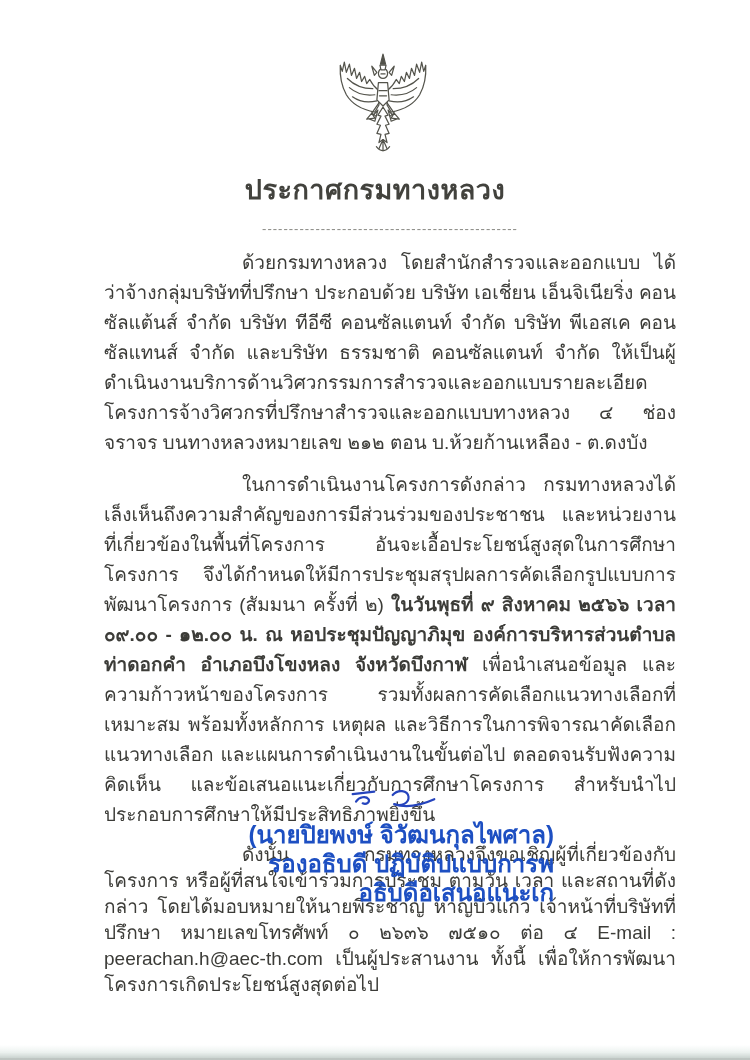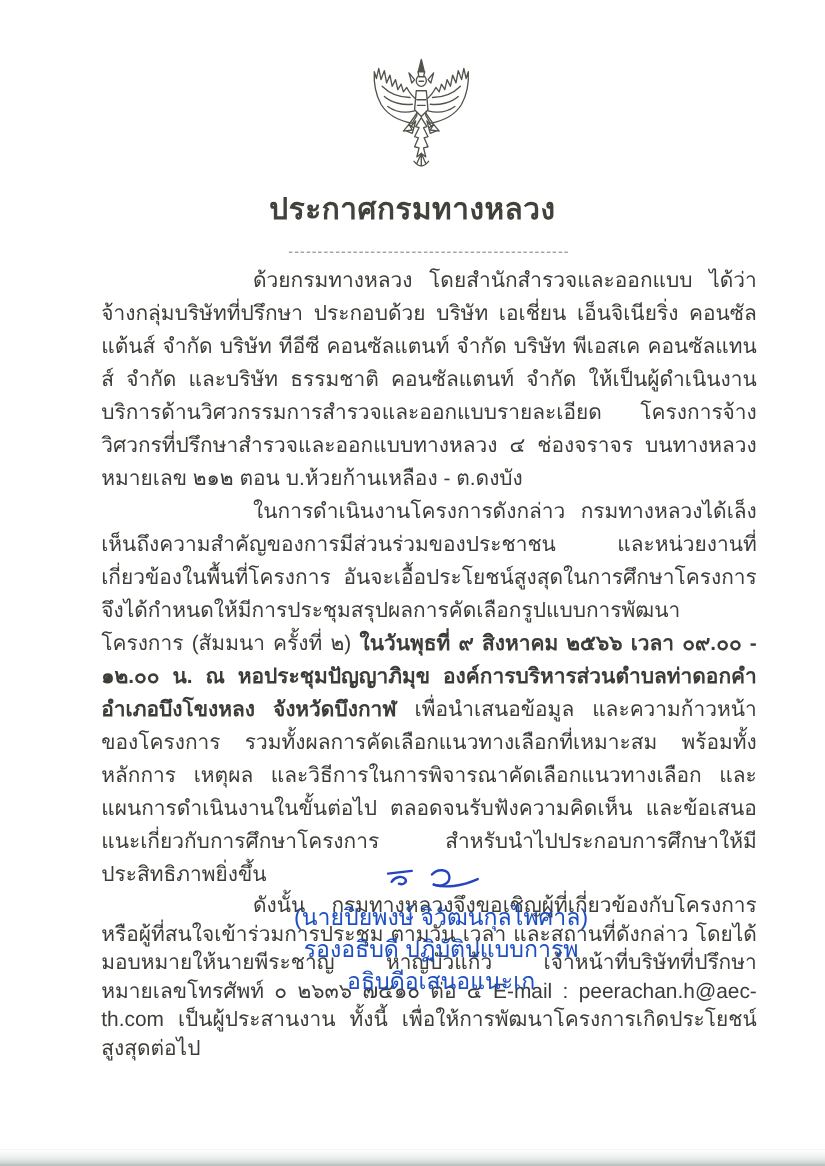--- a/index.html
+++ b/index.html
@@ -15,26 +15,26 @@
   .content{
     position:absolute;top:221px;left:92px;width:596px;
     font-size:19px;line-height:30px;text-align:justify;overflow-wrap:break-word;
   }
   .subject{margin:0;}
   .subj-label{display:inline-block;width:68px;text-align:left;}
   .separator{
     text-align:center;font-size:13px;line-height:14px;letter-spacing:1px;
     color:#8a8a85;margin:1px 0 5px 0;text-indent:0;
   }
-  .para{margin:0;text-indent:138px;}
+  .para{margin:12px;text-indent:138px;}
   .para3{line-height:26px;}
   .bold{font-weight:bold;}
   .sig-block{
-    position:absolute;top:783px;left:248px;width:306px;text-align:center;
-    color:#1d4fc2;font-weight:normal;font-size:21px;line-height:29px;
+    position:absolute;top:783px;left:248px;width:306px;text-align:right;
+    color:#1d4fc2;font-weight:bold;font-size:24px;line-height:29px;
   }
   .sig-squiggle{display:block;margin:0 auto 3px 98px;}
   .scan-artifact{
     position:absolute;left:0;right:0;bottom:0;height:13px;
     background:linear-gradient(to bottom,rgba(223,233,228,0) 0%,rgba(213,226,221,.45) 55%,rgba(160,176,170,.55) 100%);
     border-bottom:2px solid rgba(112,128,122,.45);
   }
 </style>
 </head>
 <body>

